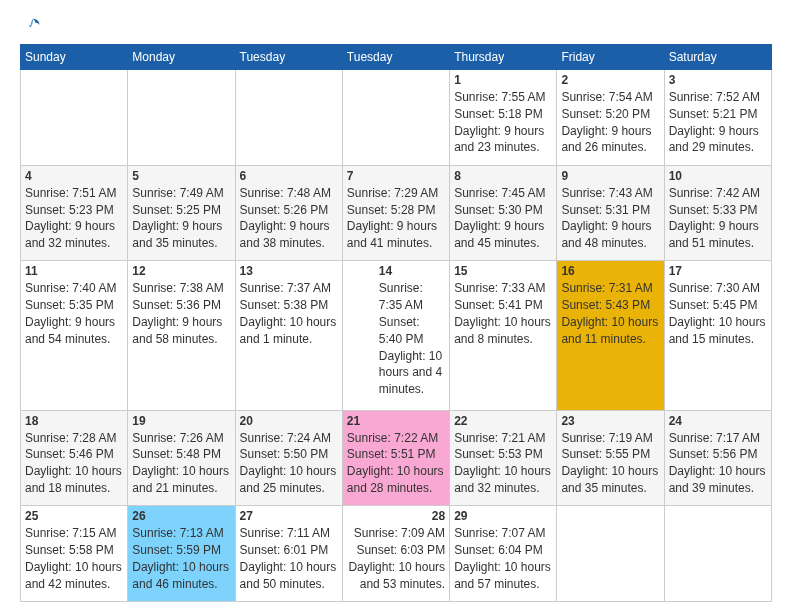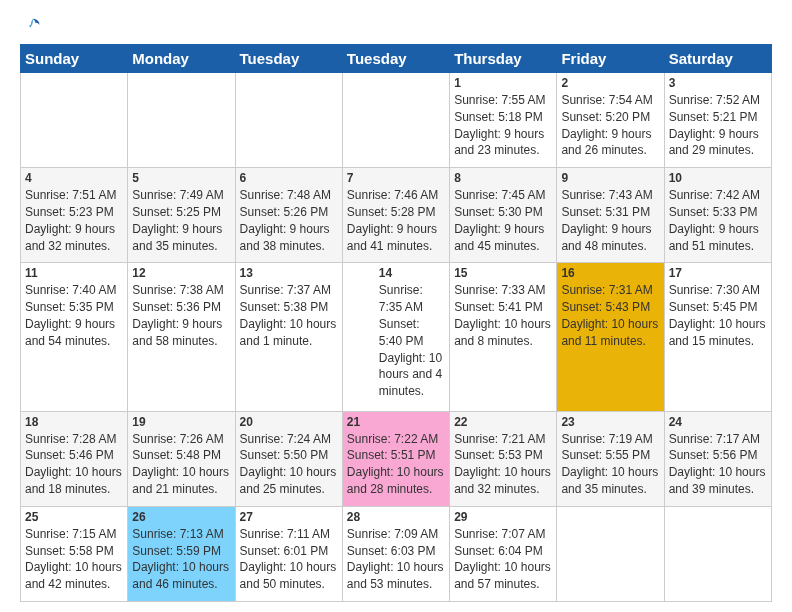--- a/index.html
+++ b/index.html
@@ -65,22 +65,22 @@
     .calendar {
       flex: 1;
       border: 1px solid #ccc;
       border-collapse: collapse;
       width: 100%;
       table-layout: fixed;
     }
     .calendar th {
       background-color: #1a5fa8;
       color: white;
-      font-size: 15px;
-      font-weight: bold;
+      font-size: 12px;
+      font-weight: normal;
       padding: 5px 4px;
       text-align: left;
       border: 1px solid #1a5fa8;
     }
     .calendar td {
       border: 1px solid #ccc;
       vertical-align: top;
       padding: 3px 4px;
       font-size: 10px;
       color: #333;
@@ -191,21 +191,21 @@
           </td>
           <td style="background-color: rgb(245, 245, 245);">
             <span class="day-number">6</span>
             <div class="day-info">Sunrise: 7:48 AM
 Sunset: 5:26 PM
 Daylight: 9 hours
 and 38 minutes.</div>
           </td>
           <td style="background-color: rgb(245, 245, 245);">
             <span class="day-number">7</span>
-            <div class="day-info">Sunrise: 7:46 AM
+            <div class="day-info">Sunrise: 7:29 AM
 Sunset: 5:28 PM
 Daylight: 9 hours
 and 41 minutes.</div>
           </td>
           <td style="background-color: rgb(245, 245, 245);">
             <span class="day-number">8</span>
             <div class="day-info">Sunrise: 7:45 AM
 Sunset: 5:30 PM
 Daylight: 9 hours
 and 45 minutes.</div>
@@ -342,21 +342,21 @@
 Daylight: 10 hours
 and 46 minutes.</div>
           </td>
           <td style="background-color: rgb(255, 255, 255);">
             <span class="day-number">27</span>
             <div class="day-info">Sunrise: 7:11 AM
 Sunset: 6:01 PM
 Daylight: 10 hours
 and 50 minutes.</div>
           </td>
-          <td style="background-color: rgb(255, 255, 255);">
+          <td style="background-color: rgb(255, 255, 255); text-align: right;">
             <span class="day-number">28</span>
             <div class="day-info">Sunrise: 7:09 AM
 Sunset: 6:03 PM
 Daylight: 10 hours
 and 53 minutes.</div>
           </td>
           <td style="background-color: rgb(255, 255, 255);">
             <span class="day-number">29</span>
             <div class="day-info">Sunrise: 7:07 AM
 Sunset: 6:04 PM

